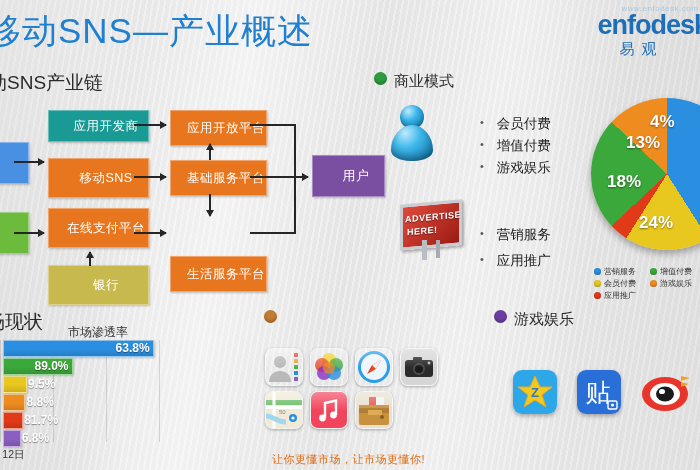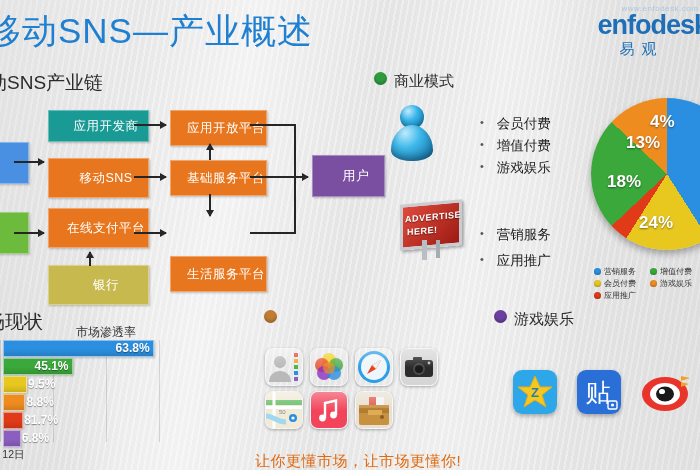--- a/index.html
+++ b/index.html
@@ -89,40 +89,40 @@
   .pie-lbl{position:absolute;color:#fff;font-size:17px;font-weight:700;
     text-shadow:0 1px 2px rgba(0,0,0,.45);}
   #pie-legend{position:absolute;left:594px;top:266px;width:108px;
     display:grid;grid-template-columns:1fr 1fr;column-gap:4px;row-gap:1px;}
   .lg{display:flex;align-items:center;font-size:8px;color:#333;white-space:nowrap;}
   .lg i{width:7px;height:7px;border-radius:50%;margin-right:3px;flex:none;
     box-shadow:inset 0 -1px 2px rgba(0,0,0,.3);}
 
   
   #barchart{position:absolute;left:-42px;top:330px;width:205px;height:112px;}
-  #bar-title{position:absolute;left:76px;top:324px;font-size:12px;color:#333;white-space:nowrap;}
+  #bar-title{position:absolute;left:68px;top:324px;font-size:12px;color:#333;white-space:nowrap;}
   .bc-grid{position:absolute;top:10px;bottom:0;width:1px;background:rgba(0,0,0,.13);}
   .brow{position:absolute;left:0;height:15px;display:flex;align-items:center;}
   .blab{width:42px;text-align:right;font-size:10px;color:#2b2b2b;white-space:nowrap;
     padding-right:3px;flex:none;}
   .bbar{height:15px;position:relative;border:1px solid rgba(255,255,255,.5);
     box-shadow:1px 1px 2px rgba(0,0,0,.2);}
   .bval{position:absolute;right:3px;top:-1px;color:#fff;font-size:12px;font-weight:700;
     text-shadow:0 1px 1px rgba(0,0,0,.4);line-height:16px;}
   .bval.out{right:auto;left:calc(100% + 2px);color:#fff;}
   #chart-date{position:absolute;left:-14px;top:448px;font-size:10.5px;color:#333;white-space:nowrap;}
 
   
   .appgrid{position:absolute;display:flex;gap:7px;}
   .app{width:36px;height:36px;border-radius:8px;position:relative;overflow:hidden;
     box-shadow:0 1px 3px rgba(0,0,0,.3);border:.5px solid rgba(255,255,255,.5);}
   .app:after{content:"";position:absolute;inset:0;
     background:linear-gradient(180deg,rgba(255,255,255,.35),rgba(255,255,255,0) 52%);}
 
-  #tagline{position:absolute;left:255px;top:452px;font-size:15px;color:#e06a12;
+  #tagline{position:absolute;left:272px;top:452px;font-size:11px;color:#e06a12;
     letter-spacing:.5px;white-space:nowrap;}
 
   
   .entgrid{position:absolute;display:flex;gap:20px;align-items:center;}
   .ent{width:44px;height:44px;border-radius:9px;position:relative;overflow:hidden;
     box-shadow:0 2px 4px rgba(0,0,0,.3);}
 </style>
 </head>
 <body>
 
@@ -247,21 +247,21 @@
 
   <div class="brow" style="top:11px;">
     <div class="blab">渗透</div>
     <div class="bbar" id="bar0" style="width: 148.563px; background: linear-gradient(rgb(42, 143, 224) 0%, rgb(42, 143, 224) 55%, rgba(0, 0, 0, 0.12) 100%) rgb(42, 143, 224);">
       <span class="bval">63.8%</span>
       </div>
   </div>
   <div class="brow" style="top:29px;">
     <div class="blab">频率</div>
     <div class="bbar" id="bar1" style="width: 67.5286px; background: linear-gradient(rgb(58, 168, 58) 0%, rgb(58, 168, 58) 55%, rgba(0, 0, 0, 0.12) 100%) rgb(58, 168, 58);">
-      <span class="bval">45.1%</span>
+      <span class="bval">89.0%</span>
       </div>
   </div>
   <div class="brow" style="top:47px;">
     <div class="blab">频次</div>
     <div class="bbar" id="bar2" style="width: 22.1214px; background: linear-gradient(rgb(232, 200, 30) 0%, rgb(232, 200, 30) 55%, rgba(0, 0, 0, 0.12) 100%) rgb(232, 200, 30);">
       <span class="bval out">9.5%</span>
       </div>
   </div>
   <div class="brow" style="top:65px;">
     <div class="blab">频次</div>

